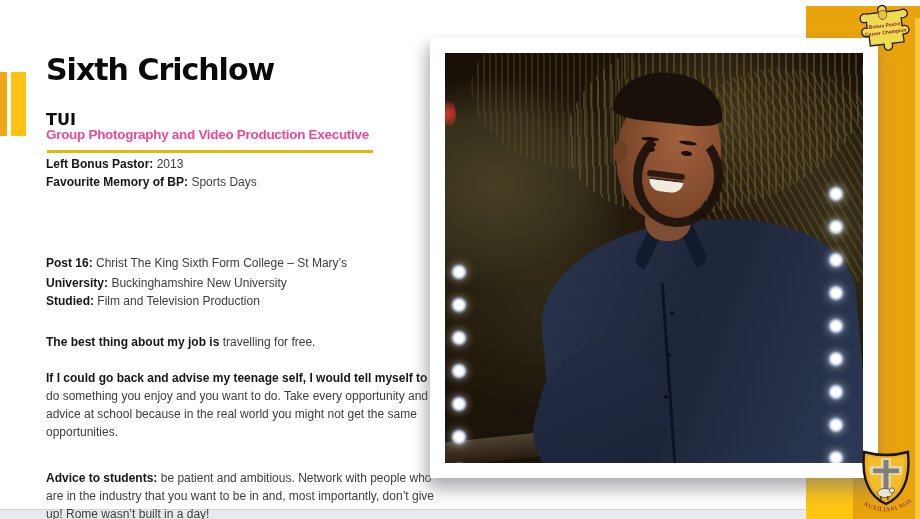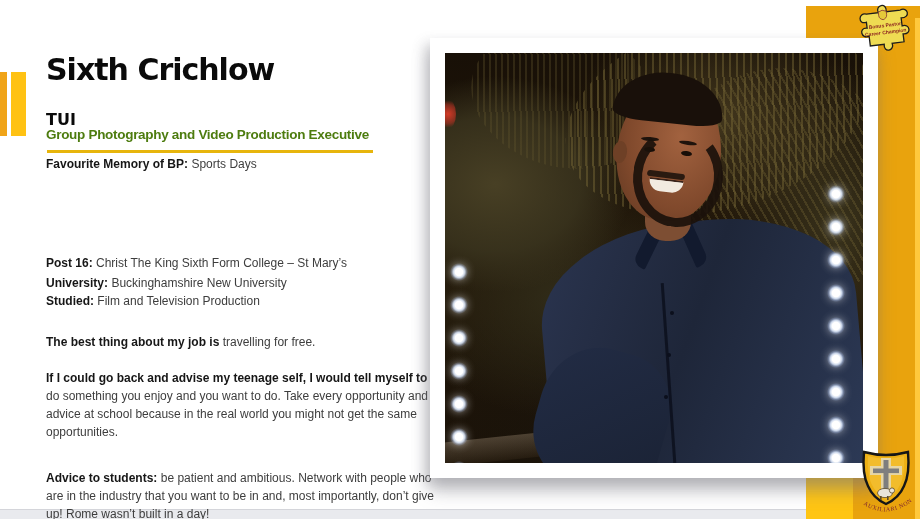--- a/index.html
+++ b/index.html
@@ -26,21 +26,21 @@
 
   
   .content{position:absolute;left:46px;top:0;width:392px;z-index:5;color:#3D3D3D;}
   .content *{margin:0;}
   .name{position:absolute;top:52px;left:0;width:420px;
     font-family:"DejaVu Sans",sans-serif;font-weight:bold;font-size:30px;
     letter-spacing:-1px;color:#0a0a0a;white-space:nowrap;}
   .company{position:absolute;top:99px;left:0;
     font-family:"DejaVu Sans",sans-serif;font-weight:bold;font-size:16px;color:#0a0a0a;margin-top:11px;}
   .job{position:absolute;top:127px;left:0;width:420px;
-    font-weight:bold;font-size:13.5px;letter-spacing:-0.3px;color:#4d7c0f;white-space:nowrap;}
+    font-weight:bold;font-size:13.5px;letter-spacing:-0.3px;color:#ec4899;white-space:nowrap;}
   .rule{position:absolute;top:150px;left:1px;width:326px;height:3px;background:#E7B50C;}
 
   .block{position:absolute;left:0;width:392px;font-size:12px;line-height:18px;}
   .kv .b,.para .b{font-weight:bold;color:#161616;}
   .facts{top:155px;}
   .education{top:214px;margin-top:40px;}
   .university{top:274px;}
   .best{top:333px;}
   .advself{top:369px;}
   .advstud{top:452px;margin-top:17px;}
@@ -128,20 +128,21 @@
 <div class="right-edge-strip"></div>
 <div class="yellow-square"></div>
 
 <div class="content">
   <h1 class="name">Sixth Crichlow</h1>
   <div class="company">TUI</div>
   <div class="job">Group Photography and Video Production Executive</div>
   <div class="rule"></div>
 
   <div class="block facts">
+    <p class="kv"><span class="b">Left Bonus Pastor:</span> <span>2013</span></p>
     <p class="kv"><span class="b">Favourite Memory of BP:</span> <span>Sports Days</span></p>
   </div>
 
   <div class="block education">
     <p class="kv"><span class="b">Post 16:</span> <span>Christ The King Sixth Form College – St Mary’s</span></p>
   </div>
 
   <div class="block university">
     <p class="kv"><span class="b">University:</span> <span>Buckinghamshire New University</span></p>
     <p class="kv"><span class="b">Studied:</span> <span>Film and Television Production</span></p>

